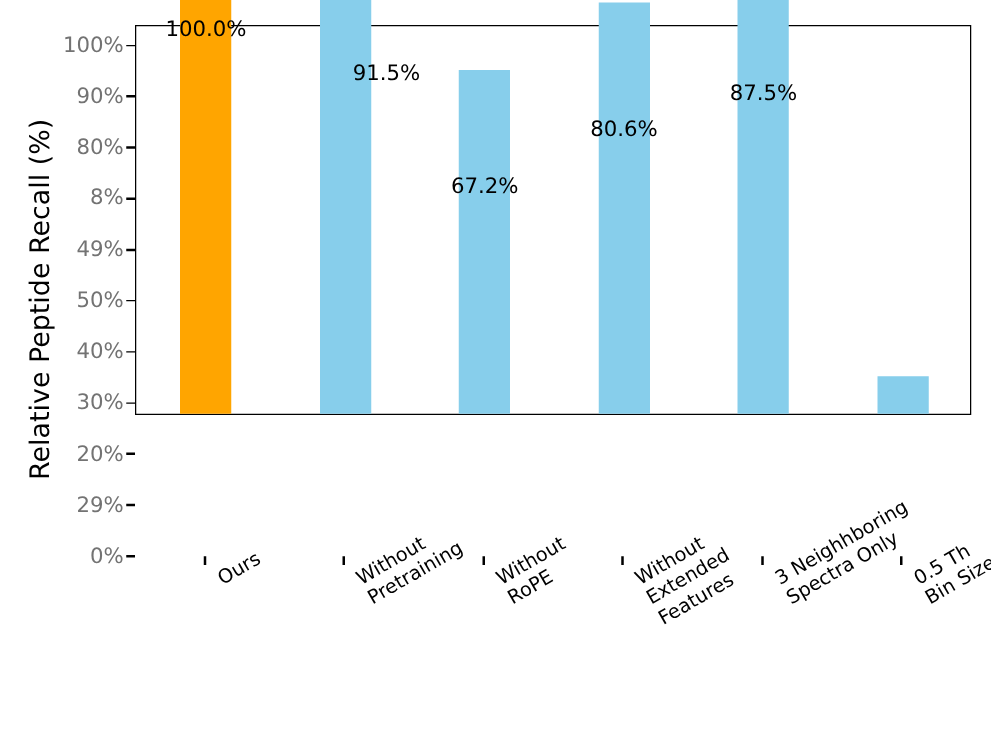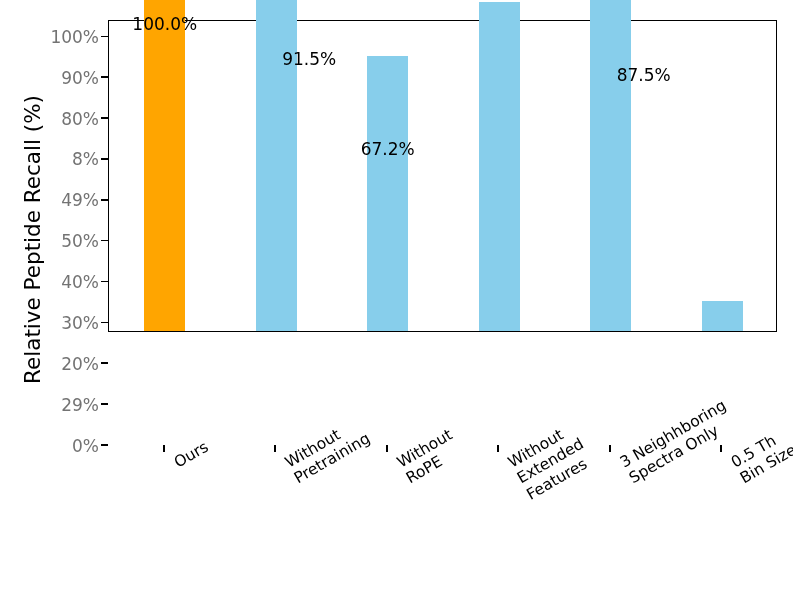--- a/index.html
+++ b/index.html
@@ -165,22 +165,23 @@
 
   <div id="plot">
     <div id="plot-inner">
         <div class="bar" title="Ours: 100.0%" style="left: 35.25px; width: 41px; height: 408.654px; background: rgb(255, 165, 0);"></div>
         <div class="bar-value" style="left: -4.25px; width: 120px; top: -4.65385px;">100.0%</div>
         <div class="bar" title="Without Pretraining: 91.5%" style="left: 146.75px; width: 41px; height: 373.918px; background: rgb(135, 206, 235);"></div>
         <div class="bar-value" style="left: 107.25px; width: 120px; top: 30.0817px; text-align: right;">91.5%</div>
         <div class="bar" title="Without RoPE: 67.2%" style="left: 258.25px; width: 41px; height: 274.615px; background: rgb(135, 206, 235);"></div>
         <div class="bar-value" style="left: 218.75px; width: 120px; top: 120px;">67.2%</div>
         <div class="bar" title="Without Extended Features: 80.6%" style="left: 369.75px; width: 41px; height: 329.375px; background: rgb(135, 206, 235);"></div>
+        <div class="bar-value" style="left: 330.25px; width: 120px; top: 74.625px;">80.6%</div>
         <div class="bar" title="3 Neighhboring Spectra Only: 87.5%" style="left: 481.25px; width: 41px; height: 357.572px; background: rgb(135, 206, 235);"></div>
-        <div class="bar-value" style="left: 441.75px; width: 120px; top: 46.4279px; text-align: right;">87.5%</div>
+        <div class="bar-value" style="left: 441.75px; width: 120px; top: 46.4279px;">87.5%</div>
         <div class="bar" title="0.5 Th Bin Size: 7.3%" style="left: 592.75px; width: 41px; height: 29.8317px; background: rgb(135, 206, 235);"></div>
       </div>
   </div>
 
   <div id="xtick-layer">
       <div class="xtick-mark" style="left: 162.95px;"></div>
       <div class="xtick-label" style="left: 170.75px; width: 0px;">Ours</div>
       <div class="xtick-mark" style="left: 274.45px;"></div>
       <div class="xtick-label" style="left: 282.25px; width: 0px;">Without
 Pretraining</div>

